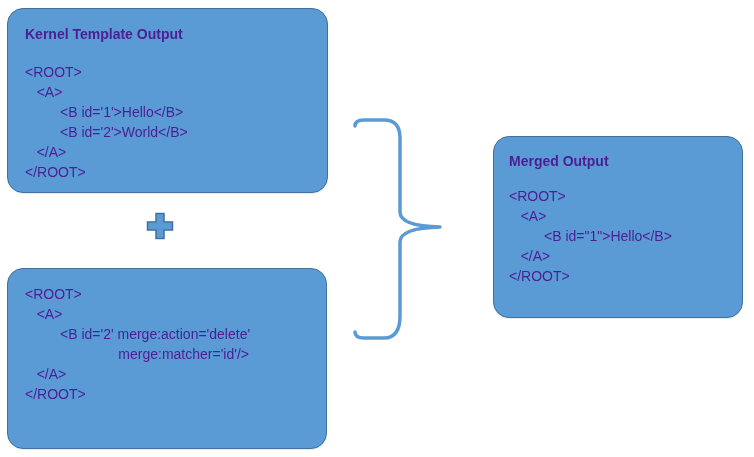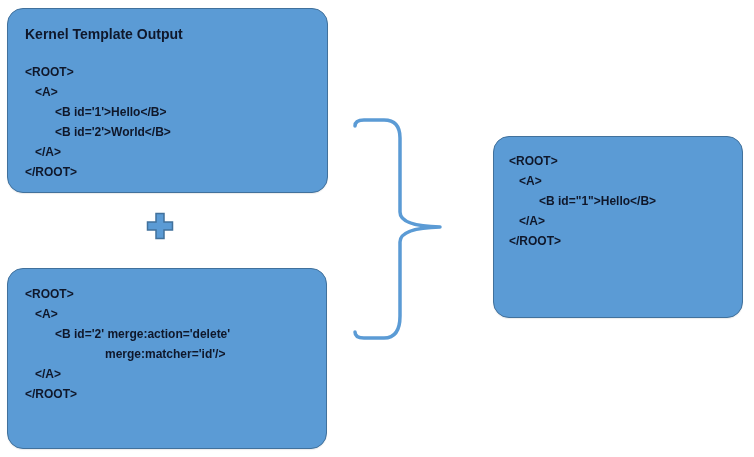--- a/index.html
+++ b/index.html
@@ -14,35 +14,35 @@
     background: #ffffff;
     font-family: "Liberation Sans", sans-serif;
     overflow: hidden;
   }
   .box {
     position: absolute;
     box-sizing: border-box;
     background: #5B9BD5;
     border: 1.5px solid #41719C;
     border-radius: 16px;
-    color: #0f172a;
+    color: #4c1d95;
     padding: 15px 8px 0 17px;
     box-shadow: 0 1px 1px rgba(0,0,0,0.08);
   }
   .box-title {
     font-size: 14px;
     font-weight: bold;
     line-height: 20px;
     margin: 0 0 18px 0;
     white-space: pre;
   }
   .box-code {
     font-family: "Liberation Sans", sans-serif;
-    font-size: 12px;
-    font-weight: bold;
+    font-size: 14px;
+    font-weight: normal;
     line-height: 20px;
     margin: 0;
     white-space: pre;
   }
   .box-kernel {
     left: 7px;
     top: 8px;
     width: 321px;
     height: 185px;
   }
@@ -104,20 +104,21 @@
                         merge:matcher='id'/&gt;
    &lt;/A&gt;
 &lt;/ROOT&gt;</pre>
   </div>
 
   <svg class="brace" viewBox="0 0 92 230" xmlns="http://www.w3.org/2000/svg">
     <path d="M 3,12 Q 3,6 12,6 L 32,6 Q 48,6 48,24 L 48,98 Q 48,112 88,113 Q 48,114 48,128 L 48,202 Q 48,224 32,224 L 12,224 Q 3,224 3,218" fill="none" stroke="#5B9BD5" stroke-width="3.5" stroke-linecap="round" stroke-linejoin="round"></path>
   </svg>
 
   <div class="box box-merged">
+    <div class="box-title">Merged Output</div>
     <pre class="box-code">&lt;ROOT&gt;
    &lt;A&gt;
          &lt;B id="1"&gt;Hello&lt;/B&gt;
    &lt;/A&gt;
 &lt;/ROOT&gt;</pre>
   </div>
 
 </div>
 
 </body></html>

